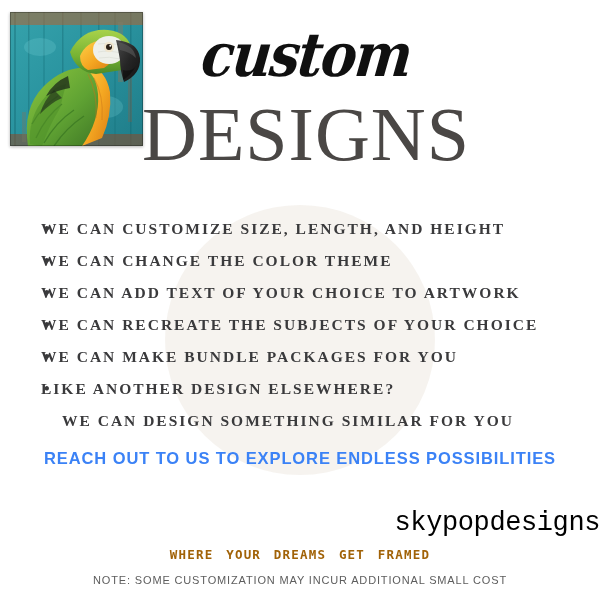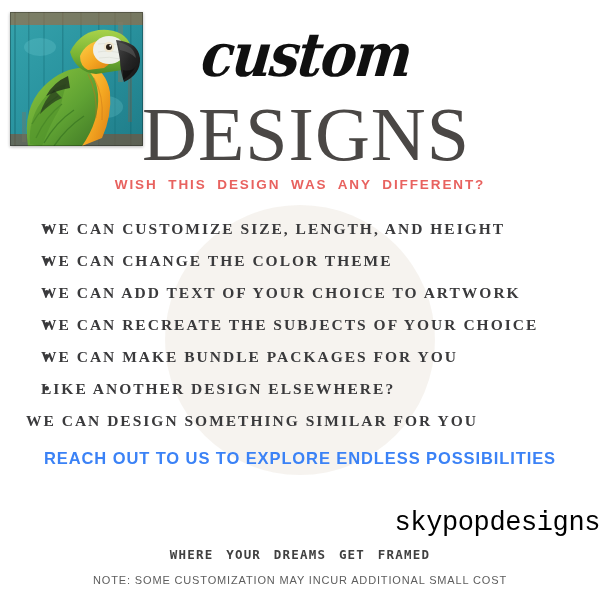--- a/index.html
+++ b/index.html
@@ -128,21 +128,21 @@
   }
   #benefits li.bulleted::before {
     content: "\2022";
     position: absolute;
     left: 44px;
     top: 0;
     font-size: 16px;
     color: #3a3a3c;
   }
   #benefits li.continuation {
-    padding-left: 26px;
+    padding-left: 62px;
   }
 
   
   #cta {
     position: absolute;
     left: 0;
     right: 0;
     top: 449px;
     text-align: center;
     z-index: 4;
@@ -172,21 +172,21 @@
     position: absolute;
     left: 0;
     right: 0;
     top: 547px;
     text-align: center;
     z-index: 4;
     font-family: "DejaVu Sans Mono", "Liberation Mono", monospace;
     font-weight: 700;
     font-size: 12.5px;
     letter-spacing: 1.2px;
-    color: #404040;
+    color: #a16207;
     word-spacing: 4px;
   }
 
   #footnote {
     position: absolute;
     left: 0;
     right: 0;
     top: 574px;
     text-align: center;
     z-index: 4;
@@ -300,21 +300,20 @@
   </div>
 
   <div id="custom-script">
     <span class="word">custom</span>
   </div>
 
   <div id="designs-title">
     <span class="word">DESIGNS</span>
   </div>
 
-  <div id="tagline-question">WISH  THIS  DESIGN  WAS ANY DIFFERENT?</div>
 
   <ul id="benefits">
     <li class="bulleted">WE CAN CUSTOMIZE SIZE, LENGTH, AND HEIGHT</li>
     <li class="bulleted">WE CAN CHANGE THE COLOR THEME</li>
     <li class="bulleted">WE CAN ADD TEXT OF YOUR CHOICE TO ARTWORK</li>
     <li class="bulleted">WE CAN RECREATE THE SUBJECTS OF YOUR CHOICE</li>
     <li class="bulleted">WE CAN MAKE BUNDLE PACKAGES FOR YOU</li>
     <li class="bulleted">LIKE ANOTHER DESIGN ELSEWHERE?</li>
     <li class="continuation">WE CAN DESIGN SOMETHING SIMILAR FOR YOU</li>
   </ul>

